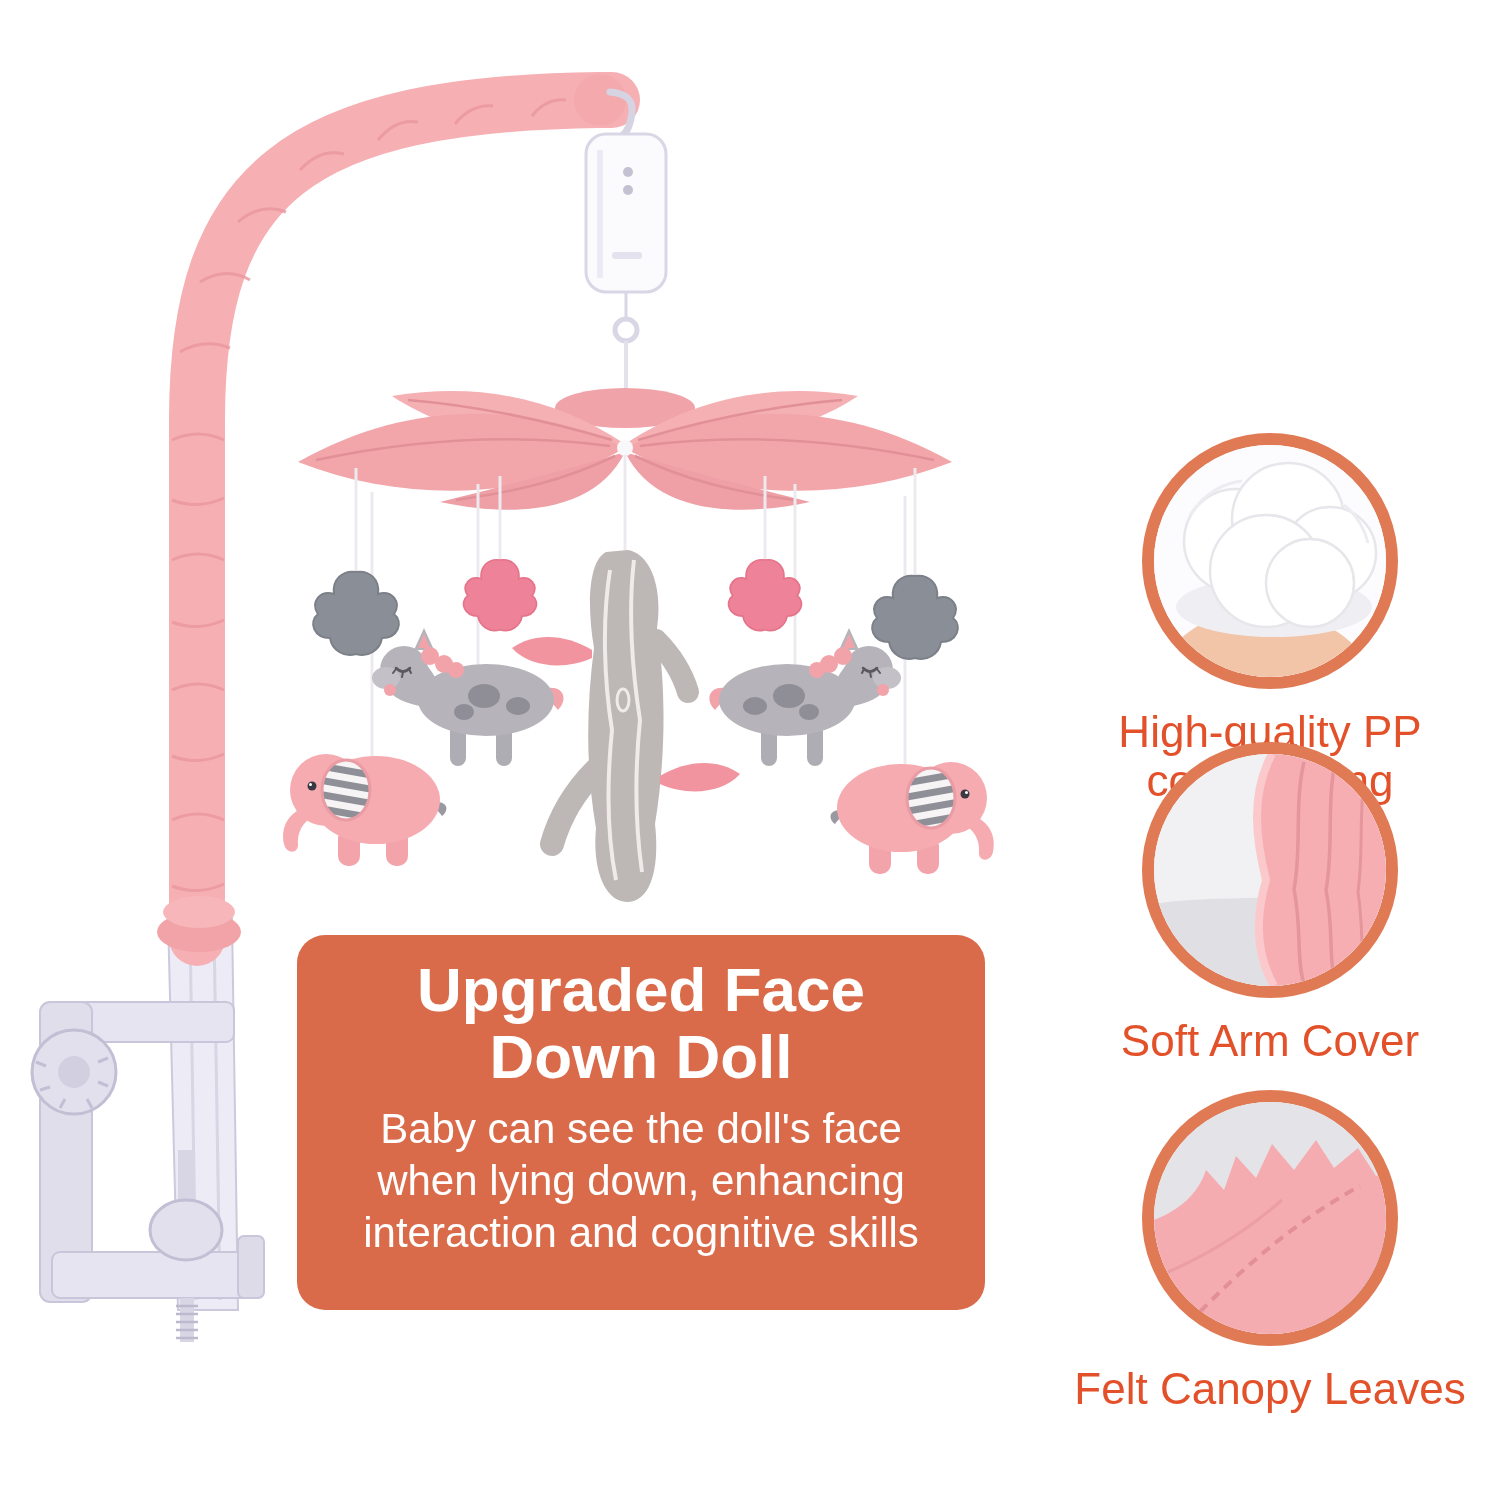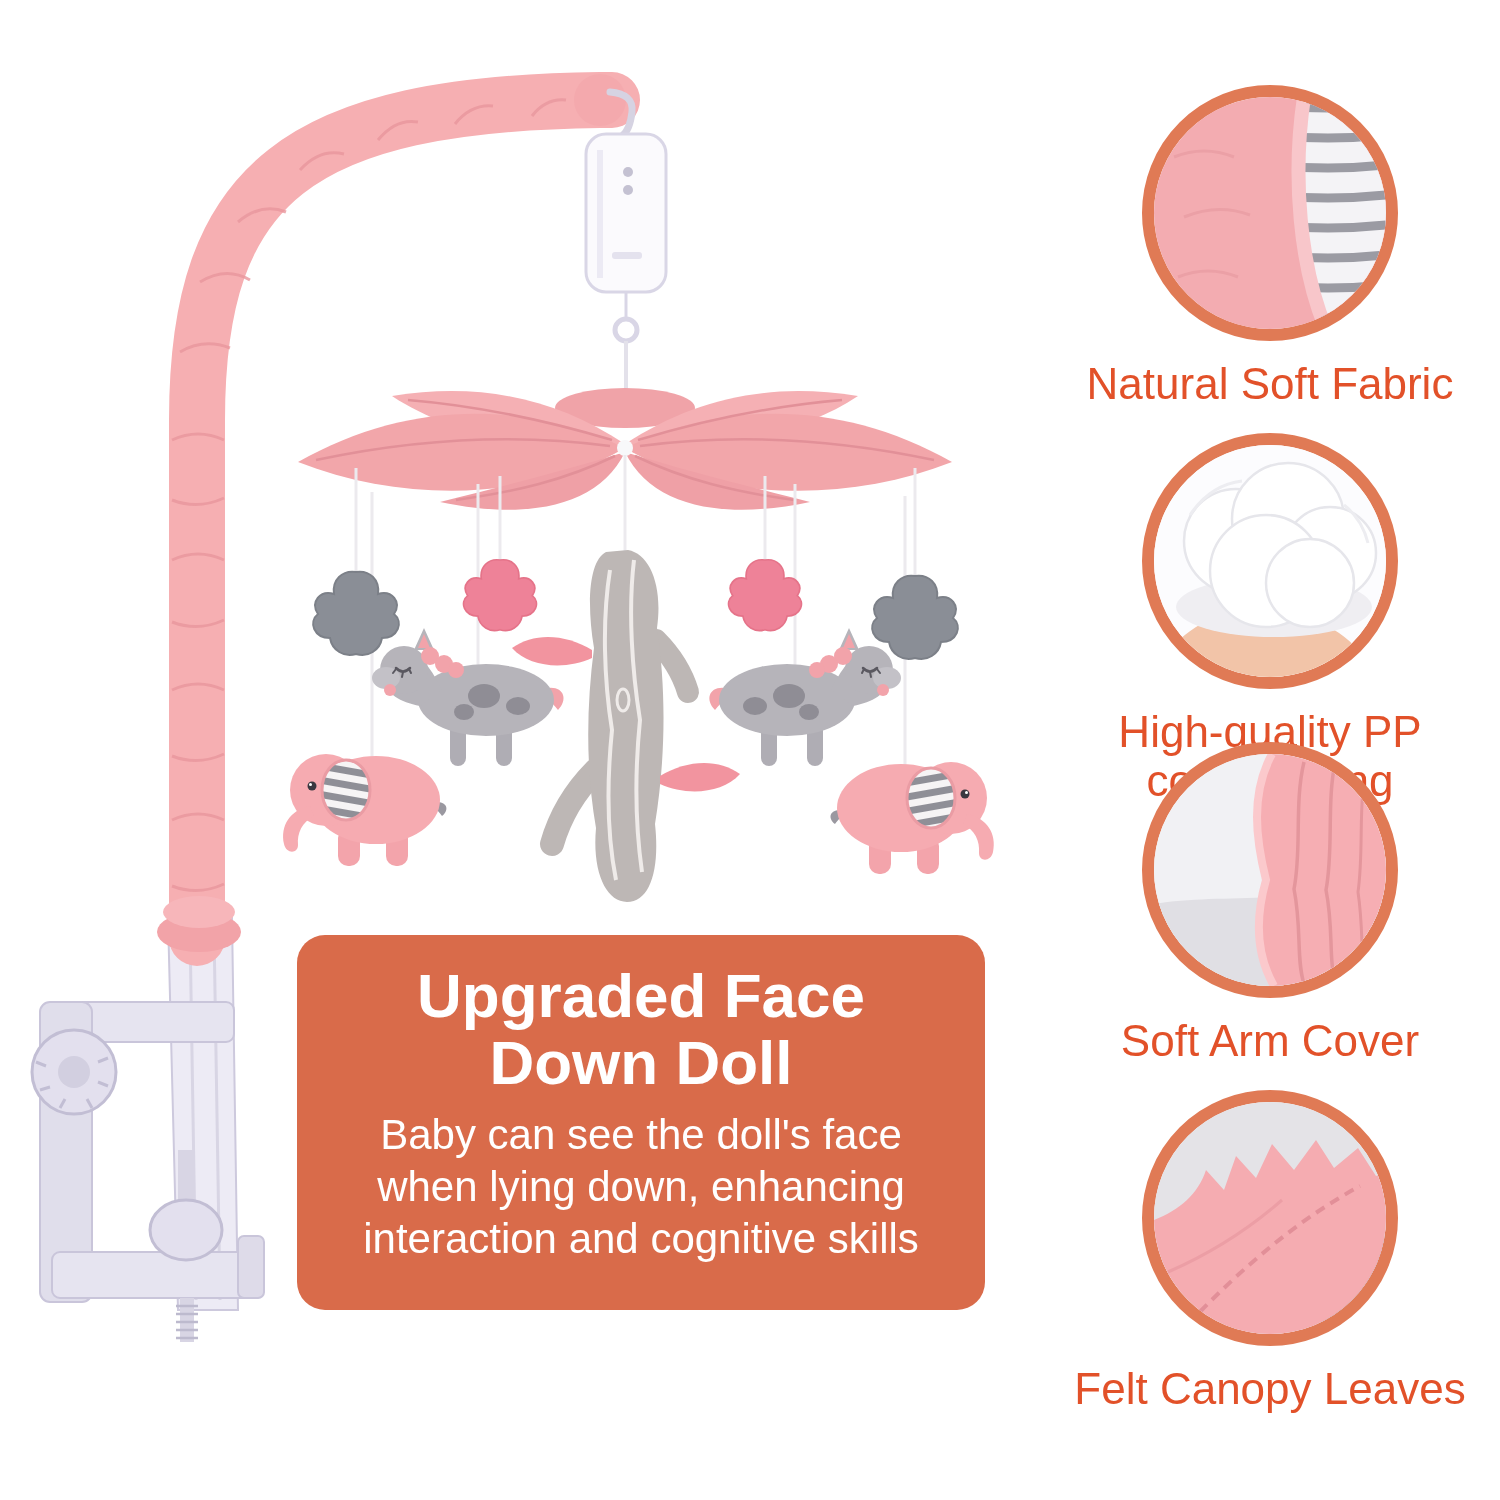--- a/index.html
+++ b/index.html
@@ -16,21 +16,21 @@
     border:12px solid #E07A55;overflow:hidden;margin:0 auto;background:#fff;
   }
   .ring svg{display:block;}
   .caption{
     margin:18px auto 0;color:#E25129;font-size:44px;line-height:1.12;width:400px;
   }
   
   .info-box{
     position:absolute;left:297px;top:935px;width:688px;height:375px;
     background:#D96B4A;border-radius:28px;color:#ffffff;text-align:center;
-    box-sizing:border-box;padding-top:28px;
+    box-sizing:border-box;padding-top:22px;
   }
   .info-title{font-weight:bold;font-size:62px;line-height:1.08;width:560px;margin:0 auto;}
   .info-body{font-size:42px;line-height:1.24;width:612px;margin:12px auto 12px;}
 </style>
 </head>
 <body>
 
 <div class="page">
 
   <svg class="product-svg" width="1050" height="1500" viewBox="0 0 1050 1500" xmlns="http://www.w3.org/2000/svg">
@@ -181,39 +181,20 @@
 
     <use href="#horseDef" transform="translate(478,700)"></use>
     <use href="#horseDef" transform="translate(795,700) scale(-1,1)"></use>
 
     <use href="#elephantDef" transform="translate(372,800)"></use>
     <use href="#elephantDef" transform="translate(905,808) scale(-1,1)"></use>
   </svg>
 
   <div class="features">
 
-    <div class="feature" style="top:85px">
-      <div class="ring">
-        <svg width="232" height="232" viewBox="0 0 232 232">
-          <defs>
-            <pattern id="stripePat1" width="232" height="30" patternUnits="userSpaceOnUse">
-              <rect width="232" height="30" fill="#F4F3F6"></rect>
-              <path d="M0,8 Q58,2 116,8 T232,8" stroke="#9B9BA3" stroke-width="9" fill="none"></path>
-            </pattern>
-          </defs>
-          <rect width="232" height="232" fill="#F3ACB1"></rect>
-          <path d="M20,60 q30,-12 60,0" stroke="#EBA0A6" stroke-width="3" fill="none"></path>
-          <path d="M30,120 q34,-14 66,-2" stroke="#EBA0A6" stroke-width="3" fill="none"></path>
-          <path d="M24,180 q30,-12 60,0" stroke="#EBA0A6" stroke-width="3" fill="none"></path>
-          <path d="M150,0 C138,80 146,170 172,232 L232,232 L232,0 Z" fill="url(#stripePat1)"></path>
-          <path d="M150,0 C138,80 146,170 172,232" stroke="#F8C6CA" stroke-width="14" fill="none"></path>
-        </svg>
-      </div>
-      <div class="caption">Natural Soft Fabric</div>
-    </div>
 
     <div class="feature" style="top:433px">
       <div class="ring">
         <svg width="232" height="232" viewBox="0 0 232 232">
           <rect width="232" height="232" fill="#FCFCFE"></rect>
           <path d="M10,212 C40,172 86,158 128,166 C172,174 204,194 222,232 L10,232 Z" fill="#F2C4A8"></path>
           <ellipse cx="120" cy="162" rx="98" ry="30" fill="#EFEEF2"></ellipse>
           <g stroke="#E6E6EB" stroke-width="2.5" fill="#FFFFFF">
             <circle cx="82" cy="96" r="52"></circle>
             <circle cx="134" cy="74" r="56"></circle>

